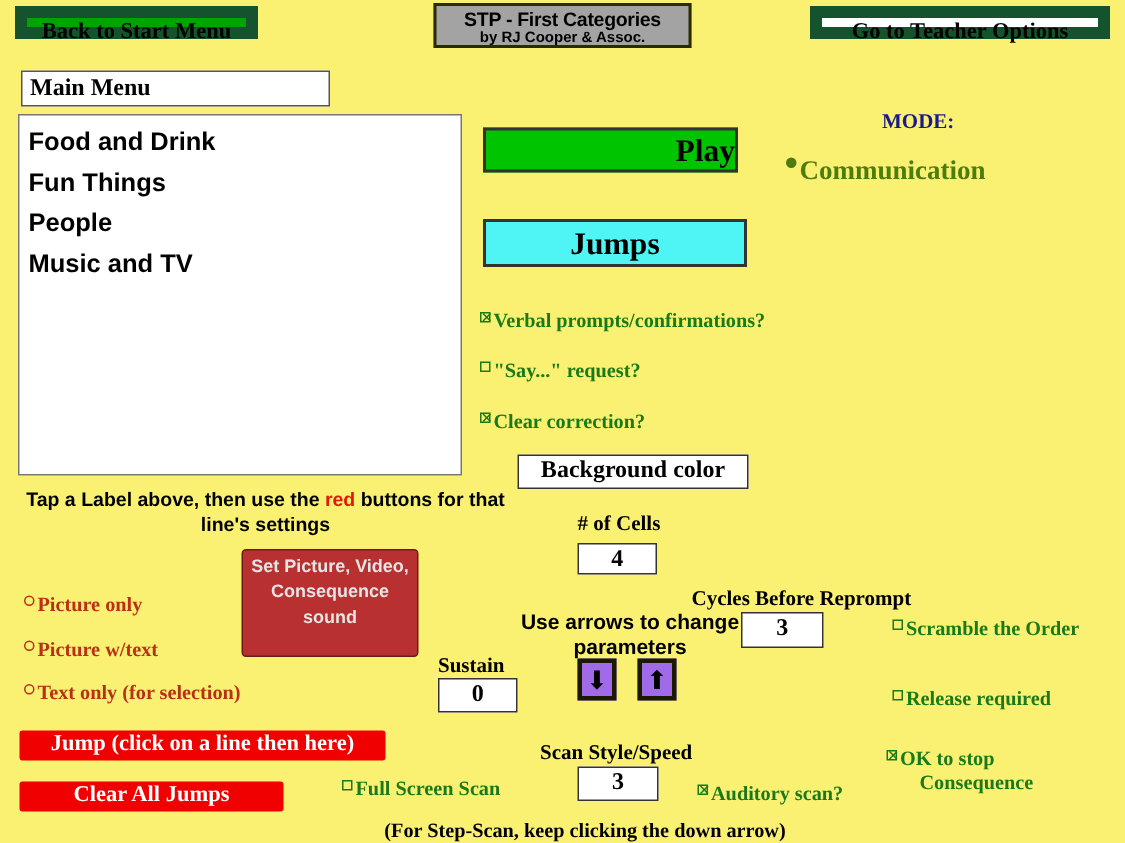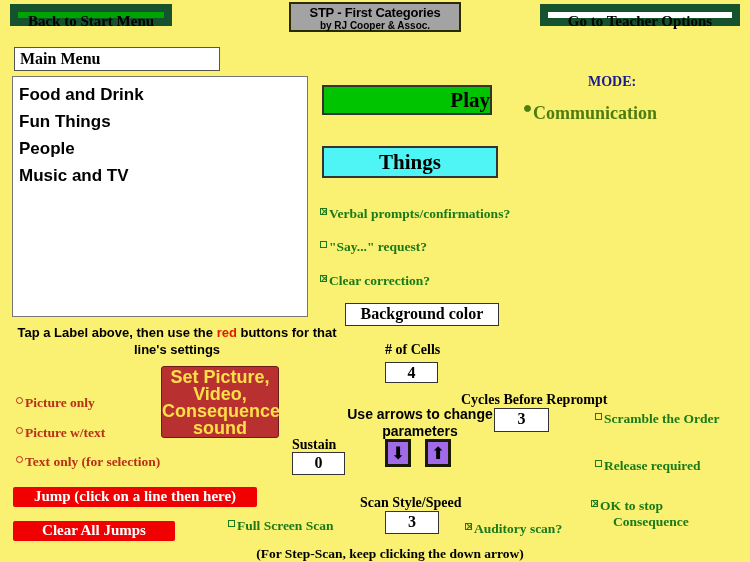--- a/index.html
+++ b/index.html
@@ -149,36 +149,36 @@
     color: #000; text-align: center;
   }
   #tap-instruction .redword { color: #E01A00; }
 
   
   #set-picture-button {
     left: 161px; top: 366px; width: 118px; height: 72px;
     background: #B83030; border: 1px solid #6d1a1a;
     box-sizing: border-box; text-align: center;
     font-family: "Liberation Sans", sans-serif;
-    font-weight: bold; font-size: 18px; line-height: 17px;
-    color: #fde047; padding-top: 2px; cursor: pointer;
+    font-weight: bold; font-size: 12px; line-height: 17px;
+    color: #e5e5e5; padding-top: 2px; cursor: pointer;
     border-radius: 3px;
   }
 
   
   .jumpbtn {
     background: #F00000; border: none;
     text-align: center; color: #FFFFFF;
     font-family: "Liberation Serif", serif;
     font-weight: bold; font-size: 15px;
     box-sizing: border-box; cursor: pointer;
     border-radius: 2px;
   }
   #jump-button { left: 13px; top: 487px; width: 244px; height: 20px; padding-top: 1px; }
-  #clear-all-jumps-button { left: 13px; top: 521px; width: 162px; height: 20px; padding-top: 1px; }
+  #clear-all-jumps-button { left: 13px; top: 521px; width: 176px; height: 20px; padding-top: 1px; }
 
   
   .numfield {
     background: #FFFFFF; border: 1px solid #333;
     box-sizing: border-box; text-align: center;
     font-size: 16px; font-weight: bold; color: #000;
     padding-top: 1px; cursor: pointer;
   }
   .numlabel {
     font-size: 14px; font-weight: bold; color: #000;
@@ -248,21 +248,21 @@
 <div class="abs" id="menu-name-field">Main Menu</div>
 
 <div class="abs" id="label-list">
   <div class="li">Food and Drink</div>
   <div class="li">Fun Things</div>
   <div class="li">People</div>
   <div class="li">Music and TV</div>
 </div>
 
 <div class="abs" id="play-button">Play</div>
-<div class="abs" id="record-button">Things</div>
+<div class="abs" id="record-button">Jumps</div>
 
 <div class="abs" id="mode-title">MODE:</div>
 <div class="abs opt blue" id="mode-communication">
   <span class="mk radio checked"></span><span>Communication</span>
 </div>
 
 <div class="abs opt green" id="verbal-prompts-option">
   <span class="mk checked"></span><span>Verbal prompts/confirmations?</span>
 </div>
 <div class="abs opt green" id="say-request-option">

